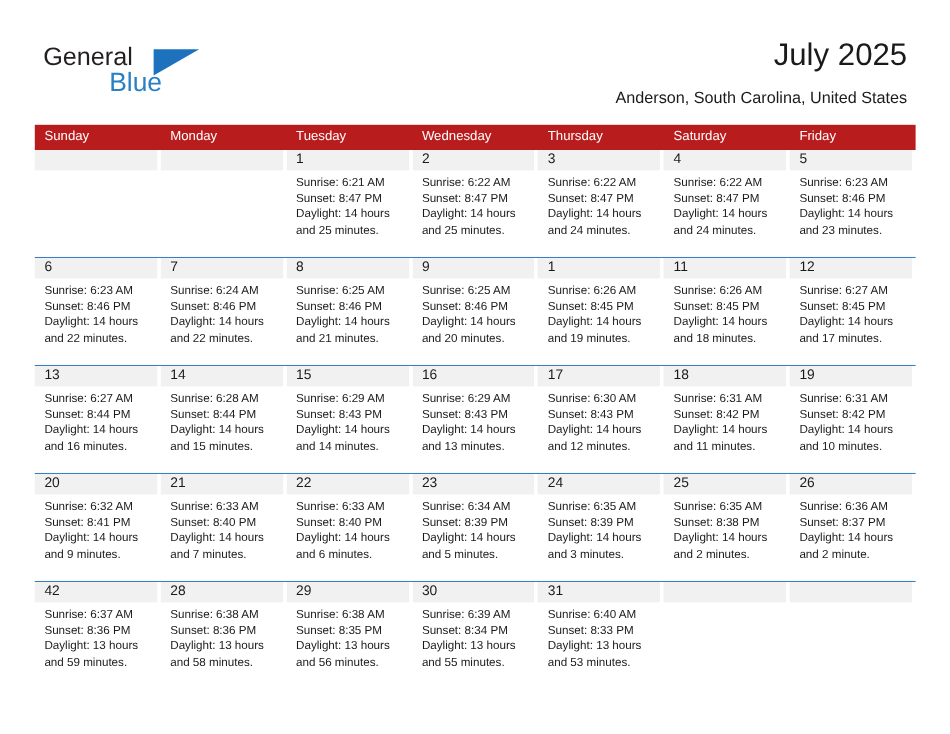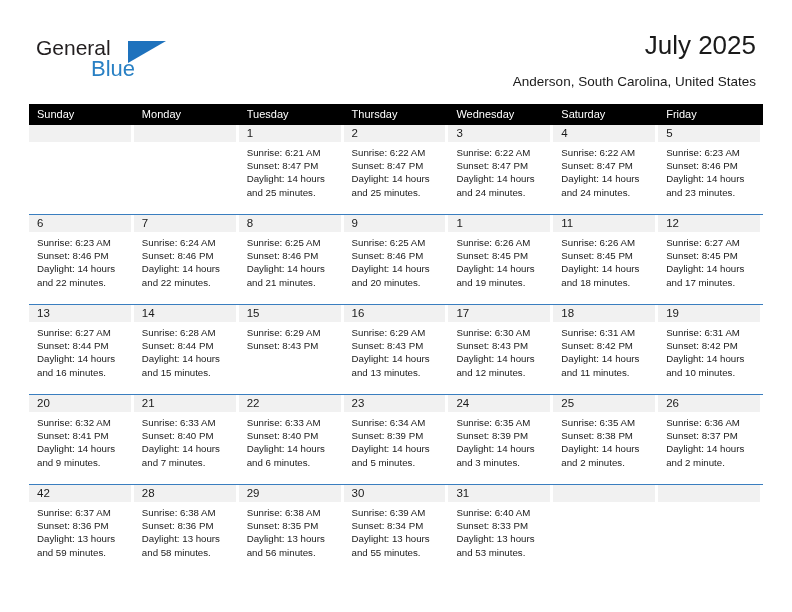--- a/index.html
+++ b/index.html
@@ -84,21 +84,21 @@
 
   
   .calendar {
     position: absolute;
     left: 29px;
     top: 104px;
     width: 734px;
   }
   .cal-head {
     display: flex;
-    background: #000000;
+    background: #b91c1c;
     height: 21px;
   }
   .cal-head .hcell {
     flex: 1 1 0;
     color: #ffffff;
     font-size: 11px;
     line-height: 21px;
     padding-left: 8px;
     box-sizing: border-box;
     white-space: nowrap;
@@ -163,22 +163,22 @@
     <div class="title">July 2025</div>
     <div class="subtitle">Anderson, South Carolina, United States</div>
 
   </div>
 
   <div class="calendar">
     <div class="cal-head">
         <div class="hcell">Sunday</div>
         <div class="hcell">Monday</div>
         <div class="hcell">Tuesday</div>
+        <div class="hcell">Wednesday</div>
         <div class="hcell">Thursday</div>
-        <div class="hcell">Wednesday</div>
         <div class="hcell">Saturday</div>
         <div class="hcell">Friday</div>
       </div>
     <div id="weeks-container">
         <div class="cal-week">
           <div class="week-row">
             <div class="cal-cell empty">
               <div class="daynum-band">
                 <div class="daynum"></div>
               </div>
@@ -336,20 +336,21 @@
                 <div class="daylight-wrap">Daylight: 14 hours and 15 minutes.</div>
               </div>
             </div>
             <div class="cal-cell">
               <div class="daynum-band">
                 <div class="daynum">15</div>
               </div>
               <div class="details">
                 <div>Sunrise: 6:29 AM</div>
                 <div>Sunset: 8:43 PM</div>
+                <div class="daylight-wrap">Daylight: 14 hours and 14 minutes.</div>
               </div>
             </div>
             <div class="cal-cell">
               <div class="daynum-band">
                 <div class="daynum">16</div>
               </div>
               <div class="details">
                 <div>Sunrise: 6:29 AM</div>
                 <div>Sunset: 8:43 PM</div>
                 <div class="daylight-wrap">Daylight: 14 hours and 13 minutes.</div>

